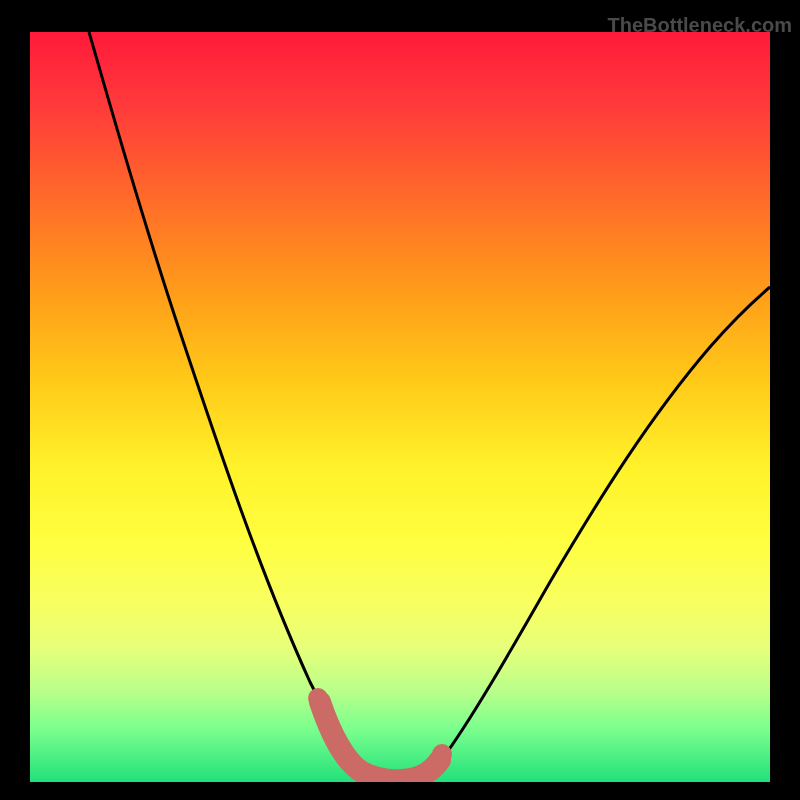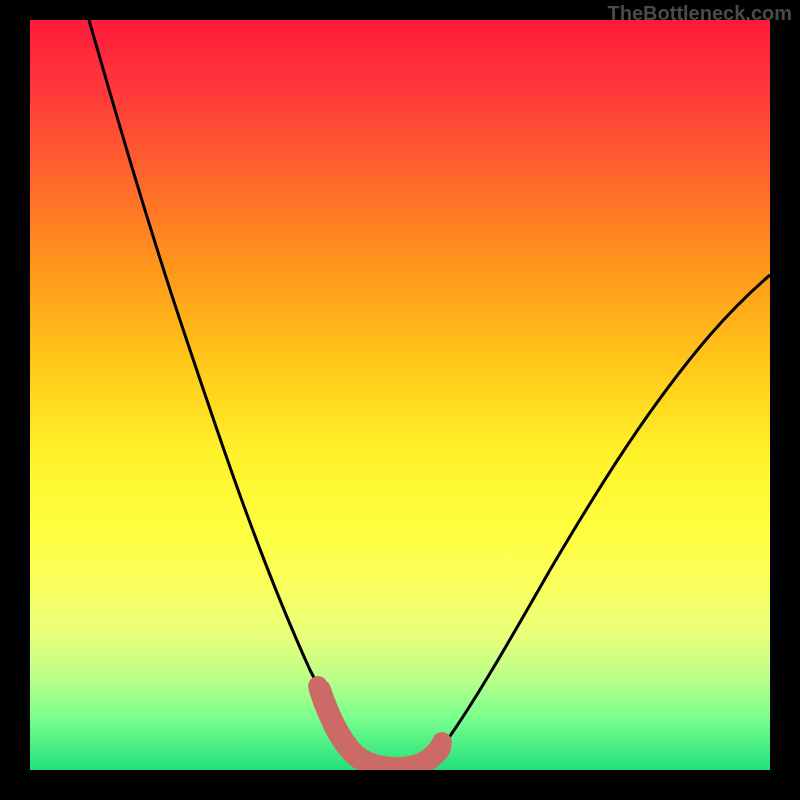--- a/index.html
+++ b/index.html
@@ -1,16 +1,16 @@
 <!DOCTYPE html>
 <html><head>
 <meta charset="utf-8">
 <style>
   html,body{margin:0;padding:0;width:800px;height:800px;background:#000;overflow:hidden;}
-  .frame{position:absolute;left:0;top:0;width:800px;height:656px;background:#000;}
+  .frame{position:absolute;left:0;top:12px;width:800px;height:656px;background:#000;}
   .plot{position:absolute;left:30px;top:20px;width:740px;height:750px;
         background:linear-gradient(to bottom,
           #ff1a3a 0%,
           #ff3b3b 10%,
           #ff6a2a 22%,
           #ff9a1a 34%,
           #ffc818 46%,
           #fff22a 58%,
           #fffe40 68%,
           #f8ff60 76%,

